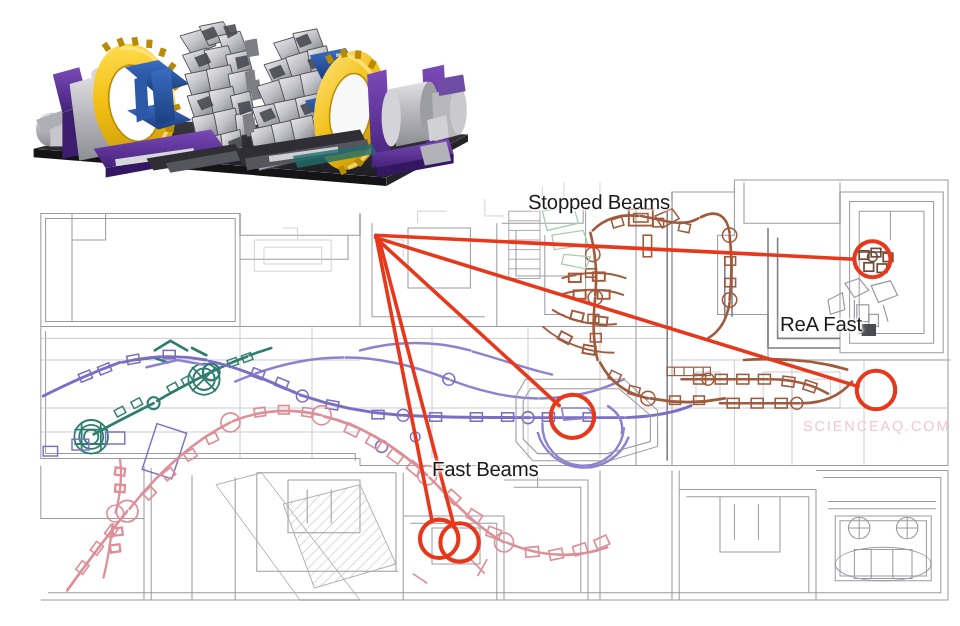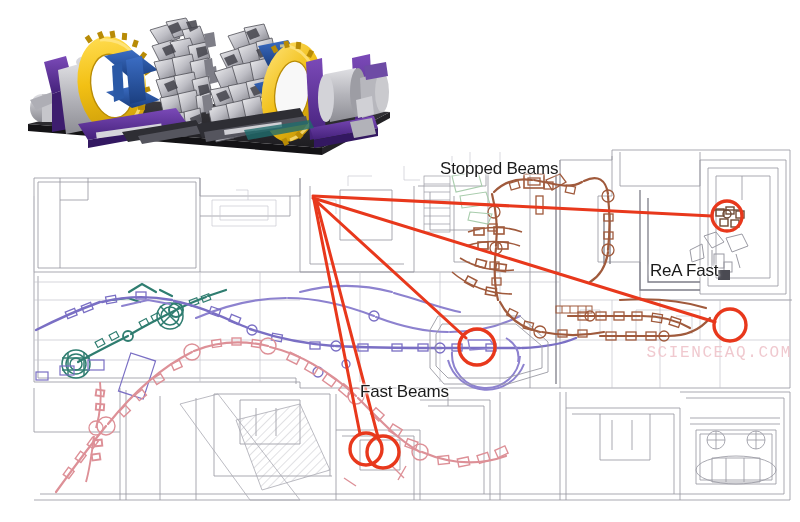--- a/index.html
+++ b/index.html
@@ -17,22 +17,22 @@
     font-weight:400;
     letter-spacing:-0.2px;
     white-space:nowrap;
     line-height:1;
     text-shadow:0 0 3px #fff, 0 0 3px #fff, 0 0 5px #fff, 1px 0 2px #fff, -1px 0 2px #fff;
     z-index:40;
   }
   #wm{
     position:absolute;
     right:8px;bottom:6px;
-    font-family:Liberation Mono, monospace;
-    font-size:16px;
+    font-family:Liberation Sans, sans-serif;
+    font-size:12px;
     letter-spacing:1.6px;
     color:#f0c9cf;
     z-index:60;
     user-select:none;
   }
   .fp{ z-index:10; }
   .annot{ z-index:30; }
   .render{ z-index:20; }
 </style>
 </head>

